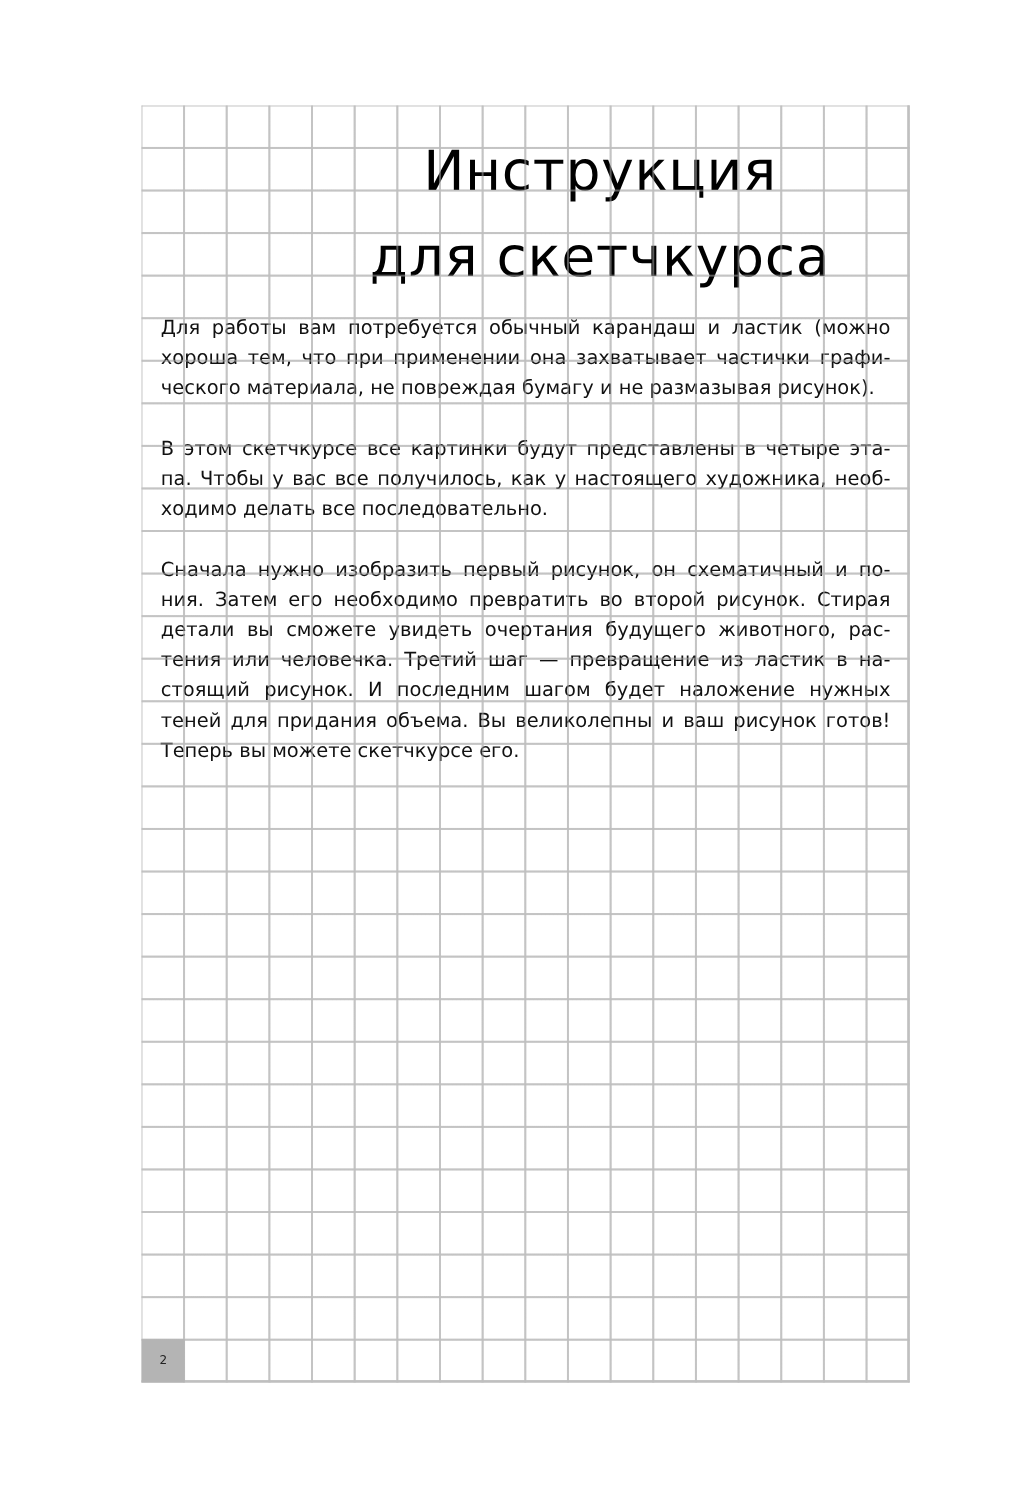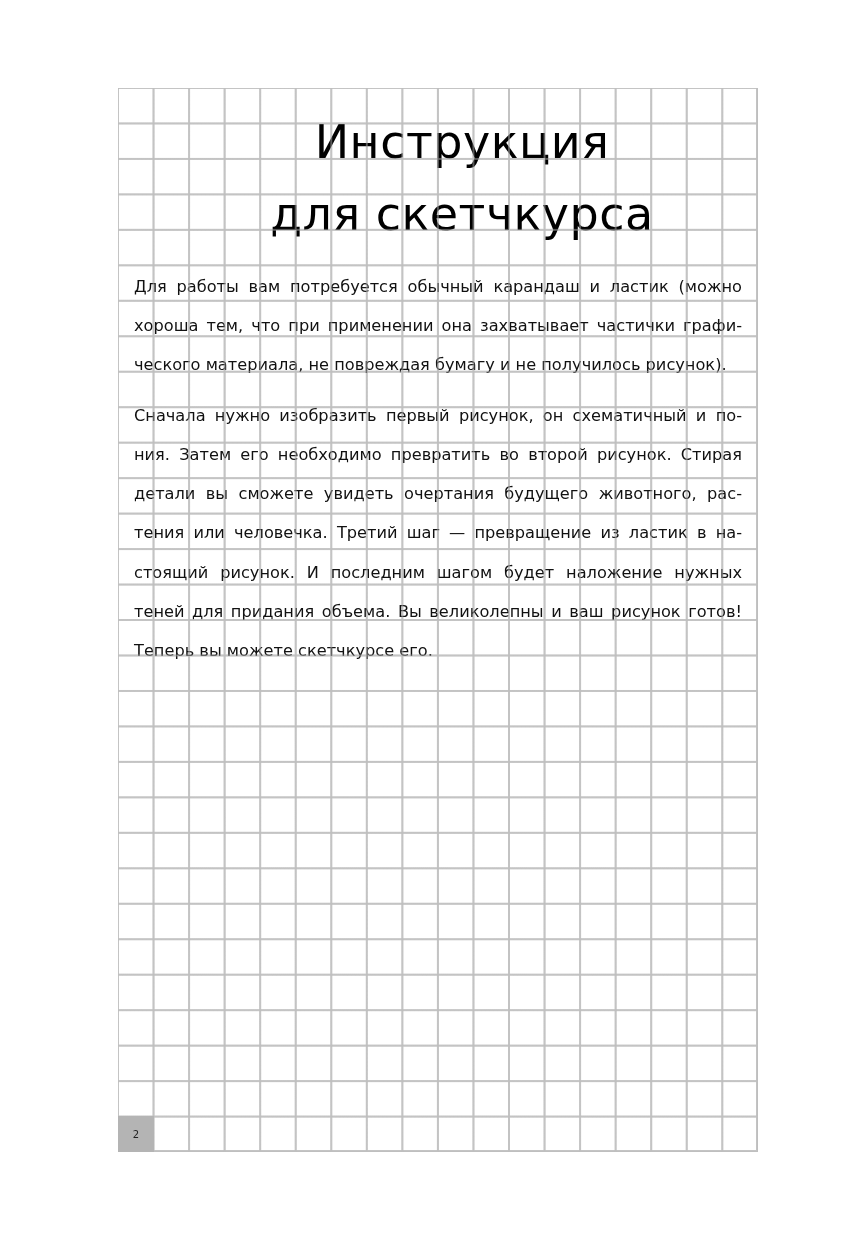--- a/index.html
+++ b/index.html
@@ -22,28 +22,29 @@
       pointer-events: none;
     }
     .grid.under { z-index: 1; }
     .grid.over { z-index: 3; opacity: 0.55; }
     .title {
       position: absolute; left: 0; top: 18px; width: 688px;
       text-align: center; z-index: 2;
       font-family: "DejaVu Sans", sans-serif;
       font-size: 46px; line-height: 72px; color: #000;
       letter-spacing: 0.5px;
+      padding-left: 38px;
     }
     .body-text {
       position: absolute; left: 16px; top: 172px; width: 608px; z-index: 2;
       font-family: "DejaVu Sans", sans-serif;
       font-size: 16.2px; line-height: 25.2px; color: #111;
     }
     .para { margin: 0 0 25.2px 0; text-align: justify; text-align-last: left; }
-    .line { display: block; text-align: justify; text-align-last: justify; white-space: nowrap; margin-top: 14px; }
+    .line { display: block; text-align: justify; text-align-last: justify; white-space: nowrap; }
     .line.last { text-align-last: left; }
     .page-number {
       position: absolute; left: 0; top: 1028px; width: 36px; height: 36px;
       background: #b4b4b4; z-index: 4;
       font-family: "DejaVu Sans", sans-serif; font-size: 10px;
       display: flex; align-items: center; justify-content: center; color: #222;
     }
   </style>
 </head>
 <body>
@@ -53,21 +54,26 @@
 
   <div class="title">
     <div>Инструкция</div>
     <div>для скетчкурса</div>
   </div>
 
   <div class="body-text">
     <div class="para">
       <span class="line">Для работы вам потребуется обычный карандаш и ластик (можно</span>
       <span class="line">хороша тем, что при применении она захватывает частички графи-</span>
-      <span class="line last">ческого материала, не повреждая бумагу и не получилось рисунок).</span>
+      <span class="line last">ческого материала, не повреждая бумагу и не размазывая рисунок).</span>
+    </div>
+    <div class="para">
+      <span class="line">В этом скетчкурсе все картинки будут представлены в четыре эта-</span>
+      <span class="line">па. Чтобы у вас все получилось, как у настоящего художника, необ-</span>
+      <span class="line last">ходимо делать все последовательно.</span>
     </div>
     <div class="para">
       <span class="line">Сначала нужно изобразить первый рисунок, он схематичный и по-</span>
       <span class="line">ния. Затем его необходимо превратить во второй рисунок. Стирая</span>
       <span class="line">детали вы сможете увидеть очертания будущего животного, рас-</span>
       <span class="line">тения или человечка. Третий шаг — превращение из ластик в на-</span>
       <span class="line">стоящий рисунок. И последним шагом будет наложение нужных</span>
       <span class="line">теней для придания объема. Вы великолепны и ваш рисунок готов!</span>
       <span class="line last">Теперь вы можете скетчкурсе его.</span>
     </div>

